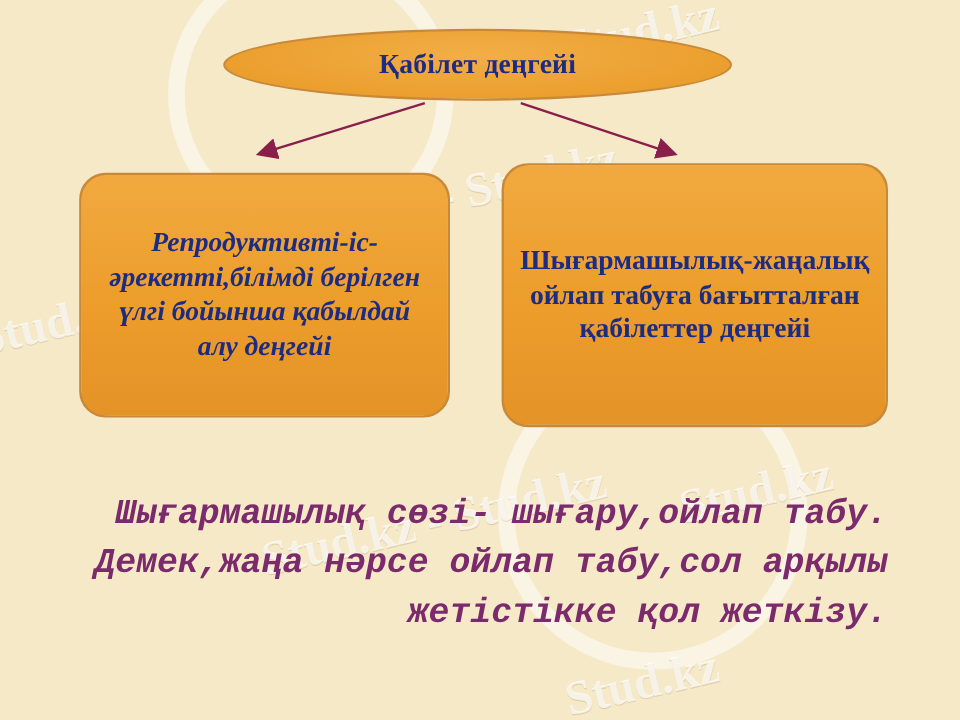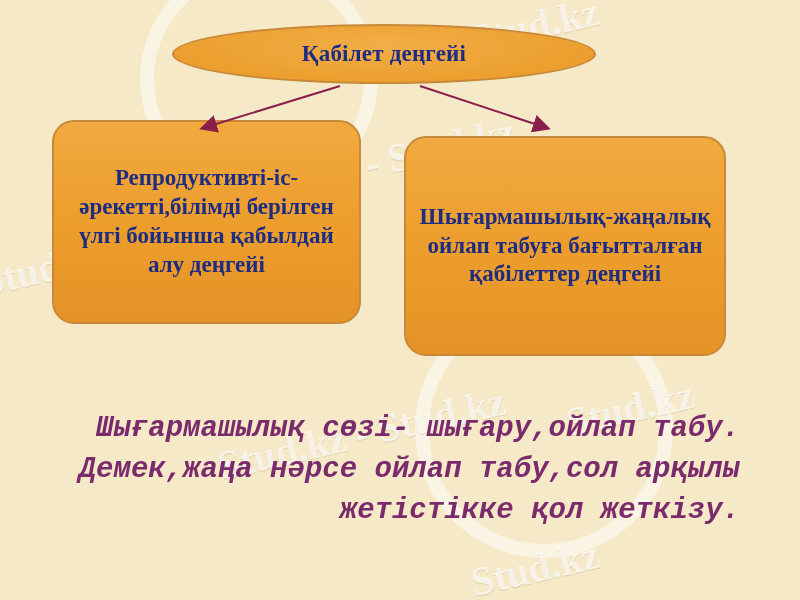--- a/index.html
+++ b/index.html
@@ -43,20 +43,21 @@
     border: 14px solid rgba(255,255,255,0.5);
   }
   .wm-c1 { left: 140px; top: -40px; width: 210px; height: 210px; }
   .wm-c2 { left: 415px; top: 300px; width: 230px; height: 230px; }
 
   
   .stage {
     position: absolute;
     inset: 0;
     z-index: 2;
+    margin-left: 14px;
   }
 
   .node {
     position: absolute;
     background: #eea236;
     border: 2px solid #c8893a;
     box-sizing: border-box;
     display: flex;
     align-items: center;
     justify-content: center;
@@ -78,23 +79,24 @@
     letter-spacing: 0.2px;
   }
 
   .node-box {
     border-radius: 22px;
     background: linear-gradient(180deg, #f1a93f 0%, #ec9d2b 55%, #e49327 100%);
     padding: 6px 12px;
   }
   .node-left {
     left: 52px;
-    top: 120px;
+    top: 144px;
     width: 309px;
     height: 204px;
+    font-style: italic;
   }
   .node-right {
     left: 404px;
     top: 136px;
     width: 322px;
     height: 220px;
   }
   .node-box .node-text {
     color: #1d2c83;
     font-size: 23px;

